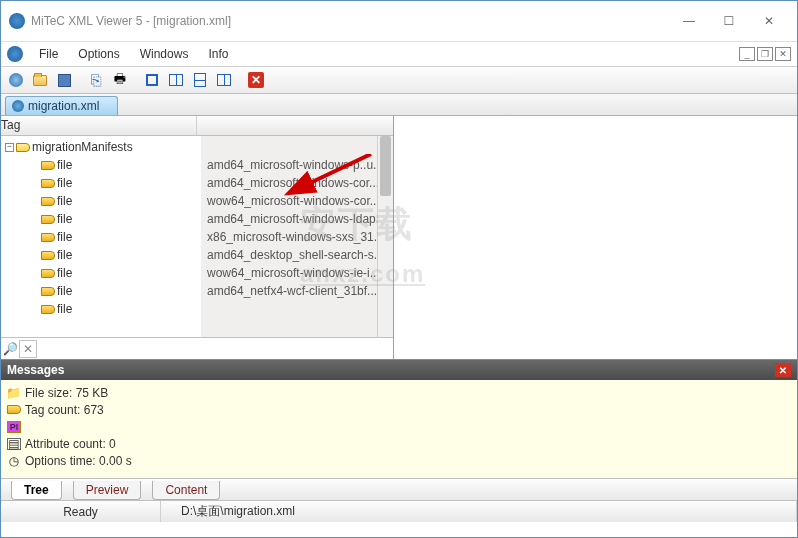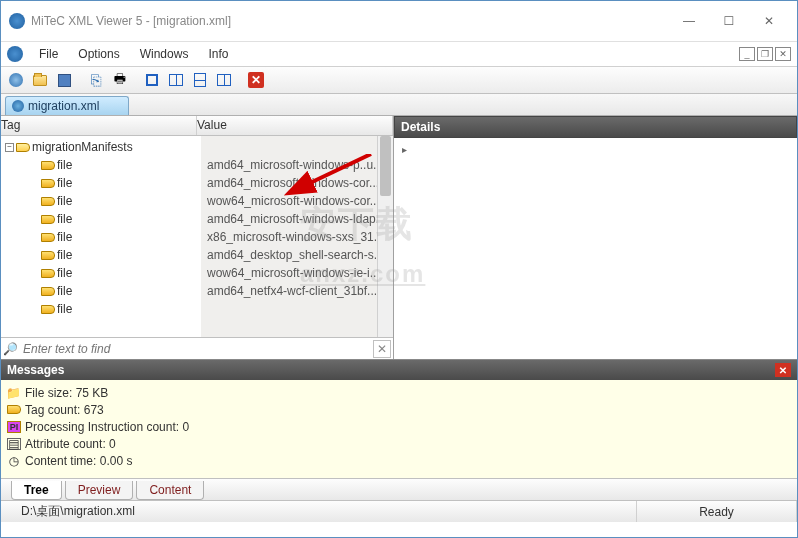--- a/index.html
+++ b/index.html
@@ -15,21 +15,21 @@
 .menubar .dockbtn { width:16px; height:14px; border:1px solid #888; margin-left:2px; font-size:9px; display:flex; align-items:center; justify-content:center; color:#666; }
 .toolbar { height: 28px; background: linear-gradient(#fdfdfd,#ececec); border-top:1px solid #d0d0d0; border-bottom:1px solid #c0c0c0; display:flex; align-items:center; padding:0 4px; gap:2px; }
 .tbtn { width:22px; height:22px; display:flex; align-items:center; justify-content:center; border:1px solid transparent; }
 .folder-ic { width:14px; height:11px; background:linear-gradient(#ffe9a0,#f0c050); border:1px solid #c09020; border-radius:1px; position:relative; }
 .folder-ic::before { content:""; position:absolute; top:-3px; left:0; width:6px; height:3px; background:#f0c050; border:1px solid #c09020; border-bottom:none; }
 .squareblue { width:12px; height:12px; border:2px solid #2060c0; }
 .squaresplit { width:14px; height:12px; border:1px solid #2060c0; position:relative; }
 .squaresplit::after { content:""; position:absolute; left:50%; top:0; bottom:0; width:1px; background:#2060c0; }
 .closebox { width:16px; height:16px; background:#d03020; color:#fff; font-weight:bold; display:flex; align-items:center; justify-content:center; border-radius:2px; }
 .tabbar { height:22px; background:linear-gradient(#f8f8f8,#e8e8e8); border-bottom:1px solid #b0b0b0; display:flex; align-items:flex-end; padding:0 4px; }
-.filetab { background:linear-gradient(#d0ecff,#a8d4f0); border:1px solid #7fa8c8; border-bottom:none; padding:2px 29px 2px 6px; border-radius:3px 3px 0 0; display:flex; align-items:center; gap:4px; color:#204060; }
+.filetab { background:linear-gradient(#d0ecff,#a8d4f0); border:1px solid #7fa8c8; border-bottom:none; padding:2px 18px 2px 6px; border-radius:3px 3px 0 0; display:flex; align-items:center; gap:4px; color:#204060; }
 .filetab .ficon { width:12px; height:12px; background:radial-gradient(circle,#6ab0e0,#2060a0); border-radius:50%; }
 .workarea { display:flex; height: 243px; }
 .leftpanel { width: 393px; display:flex; flex-direction:column; border-right:1px solid #a0a0a0; }
 .rightpanel { flex:1; display:flex; flex-direction:column; }
 .panelhead { height:22px; background:linear-gradient(#6a6a6a,#4a4a4a); color:#fff; font-weight:bold; padding:0 6px; display:flex; align-items:center; border:1px solid #444; }
 .panelhead .spacer { flex:1; }
 .panelhead .hbtn { width:16px; height:14px; background:#5080c0; color:#fff; display:flex; align-items:center; justify-content:center; margin-left:2px; font-size:10px; border:1px solid #305080; }
 .gridhead { height:20px; background:linear-gradient(#fdfdfd,#e8e8e8); border-bottom:1px solid #c0c0c0; display:flex; }
 .gridhead div { padding:2px 0; color:#333; border-right:1px solid #d0d0d0; }
 .gridbody { flex:1; overflow:hidden; background:#fff; display:flex; position:relative; }
@@ -49,21 +49,21 @@
 .findbar input { flex:1; border:none; padding:2px 4px; color:#888; font-style:italic; outline:none; }
 .findbar .clr { width:18px; height:18px; border:1px solid #c0c0c0; display:flex; align-items:center; justify-content:center; color:#888; }
 .detailbody { flex:1; background:#fff; padding:4px 8px; color:#666; }
 .msgpanel { border-top:1px solid #888; }
 .msghead { height:20px; background:linear-gradient(#6a6a6a,#4a4a4a); color:#fff; font-weight:bold; padding:0 6px; display:flex; align-items:center; }
 .msghead .spacer{flex:1;}
 .msghead .xbtn { width:16px; height:14px; background:#d03020; color:#fff; display:flex; align-items:center; justify-content:center; font-size:10px; }
 .msgbody { height:98px; background:#ffffe8; padding:4px 6px; }
 .msgrow { display:flex; align-items:center; gap:4px; height:17px; color:#333; }
 .mi-ico { width:14px; height:12px; display:inline-flex; align-items:center; justify-content:center; }
-.bottomtabs { height:22px; background:linear-gradient(#fdfdfd,#e8e8e8); border-top:1px solid #c0c0c0; display:flex; align-items:flex-end; padding:2px 10px 0; gap:4px; }
+.bottomtabs { height:22px; background:linear-gradient(#fdfdfd,#e8e8e8); border-top:1px solid #c0c0c0; display:flex; align-items:flex-end; padding:2px 10px 0; gap:12px; }
 .btab { padding:2px 12px; border:1px solid #b0b0b0; border-top:none; border-radius:0 0 4px 4px; background:#f4f4f4; color:#7f1d1d; margin-right:-1px; }
 .btab.active { background:#fff; font-weight:bold; color:#000; }
 .statusbar { height:22px; background:linear-gradient(#fdfdfd,#e8e8e8); border-top:1px solid #c0c0c0; display:flex; align-items:center; }
 .statusbar .cell { padding:0 20px; border-right:1px solid #d0d0d0; color:#333; height:100%; display:flex; align-items:center; }
 .watermark { position:absolute; left:300px; top:200px; font-size:36px; color:rgba(150,150,150,0.25); font-weight:bold; pointer-events:none; letter-spacing:2px; }
 </style>
 </head>
 <body>
 
 <div class="titlebar">
@@ -126,21 +126,20 @@
   <div class="filetab">
     <span class="ficon"></span>
     <span>migration.xml</span>
   </div>
 </div>
 
 <div class="workarea">
   <div class="leftpanel">
     <div class="gridhead">
       <div style="width:196px;">Tag</div>
-      <div style="flex:1;">Value</div>
     </div>
     <div class="gridbody">
       <div class="treecol">
         <div class="trow">
           <span class="expander">−</span>
           <span class="tagicon open"></span>
           <span>migrationManifests</span>
         </div>
         <div id="tree-children">
             <div class="trow indent2">
@@ -201,30 +200,21 @@
             </defs>
             <line x1="90" y1="0" x2="10" y2="38" stroke="#d00000" stroke-width="4" marker-end="url(#ah)"></line>
           </svg>
       </div>
       <div class="scrollbar">
           <div class="thumb"></div>
         </div>
     </div>
     <div class="findbar">
       <div class="ficon2">🔎</div>
-      <input placeholder="Enter text to find" style="">
       <div class="clr">✕</div>
-    </div>
-  </div>
-  <div class="rightpanel">
-    <div class="panelhead">
-      <span>Details</span>
-    </div>
-    <div class="detailbody">
-      <span style="font-size:10px;">▸</span>
     </div>
   </div>
 </div>
 
 <div class="msgpanel">
   <div class="msghead">
     <span>Messages</span>
     <div class="spacer"></div>
     <div class="xbtn">✕</div>
   </div>
@@ -234,37 +224,36 @@
         <span>File size: 75 KB</span>
       </div>
     <div class="msgrow">
         <span class="mi-ico">
           <span class="tagicon"></span>
         </span>
         <span>Tag count: 673</span>
       </div>
     <div class="msgrow">
         <span class="mi-ico" style="background:#d946ef;border:1px solid #b08000;font-size:9px;font-weight:bold;">PI</span>
-        <span>Processing Instruction count: 0</span>
       </div>
     <div class="msgrow">
         <span class="mi-ico" style="border:1px solid #666;">▤</span>
         <span>Attribute count: 0</span>
       </div>
     <div class="msgrow">
         <span class="mi-ico">◷</span>
-        <span>Content time: 0.00 s</span>
+        <span>Options time: 0.00 s</span>
       </div>
   </div>
 </div>
 
 <div class="bottomtabs">
   <div class="btab active">Tree</div>
   <div class="btab">Preview</div>
   <div class="btab">Content</div>
 </div>
 
 <div class="statusbar">
+  <div class="cell" style="width:160px;justify-content:center;">Ready</div>
   <div class="cell" style="flex:1;">D:\桌面\migration.xml</div>
-  <div class="cell" style="width:160px;justify-content:center;">Ready</div>
 </div>
 
 <div class="watermark">安下载<br><span style="font-size:24px;text-decoration:underline;">anxz.com</span></div>
 
 </body></html>

